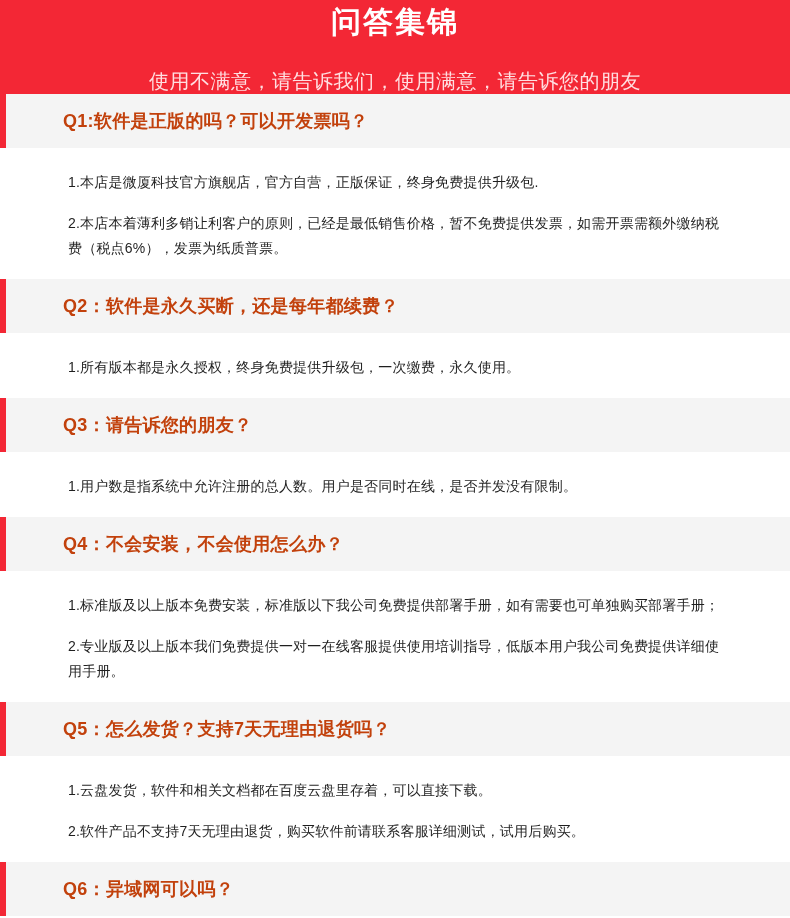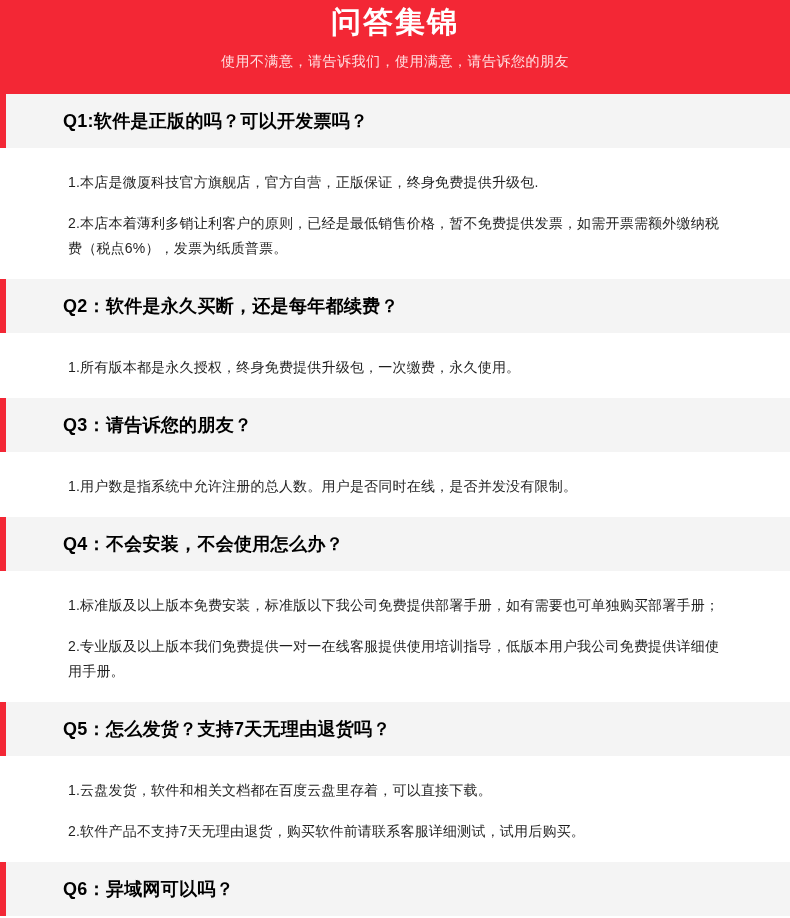--- a/index.html
+++ b/index.html
@@ -20,34 +20,34 @@
   
   .banner {
     background: #f32735;
     height: 94px;
     width: 100%;
     text-align: center;
     box-sizing: border-box;
     padding-top: 2px;
     display: flex;
     flex-direction: column;
-    justify-content: flex-start;
+    justify-content: space-between;
     align-items: center;
   }
   .banner-title {
     color: #ffffff;
     font-size: 30px;
     font-weight: bold;
     letter-spacing: 2px;
     line-height: 40px;
     margin: 0;
   }
   .banner-sub {
     color: #ffdfe1;
-    font-size: 14px;
+    font-size: 20px;
     line-height: 26px;
     margin-top: 6px;
     letter-spacing: 0.5px;
   }
   
   .faq-list {
     width: 100%;
   }
   .faq-item {
     width: 100%;
@@ -55,21 +55,21 @@
   .q-row {
     background: #f4f4f4;
     border-left: 6px solid #f32735;
     box-sizing: border-box;
     padding: 14px 0 14px 57px;
     min-height: 27px;
   }
   .q-text {
     font-size: 18px;
     font-weight: bold;
-    color: #000000;
+    color: #c2410c;
     line-height: 26px;
     letter-spacing: 0.3px;
   }
   .a-body {
     padding: 22px 68px 18px 68px;
     box-sizing: border-box;
   }
   .a-line {
     font-size: 14px;
     line-height: 25px;

